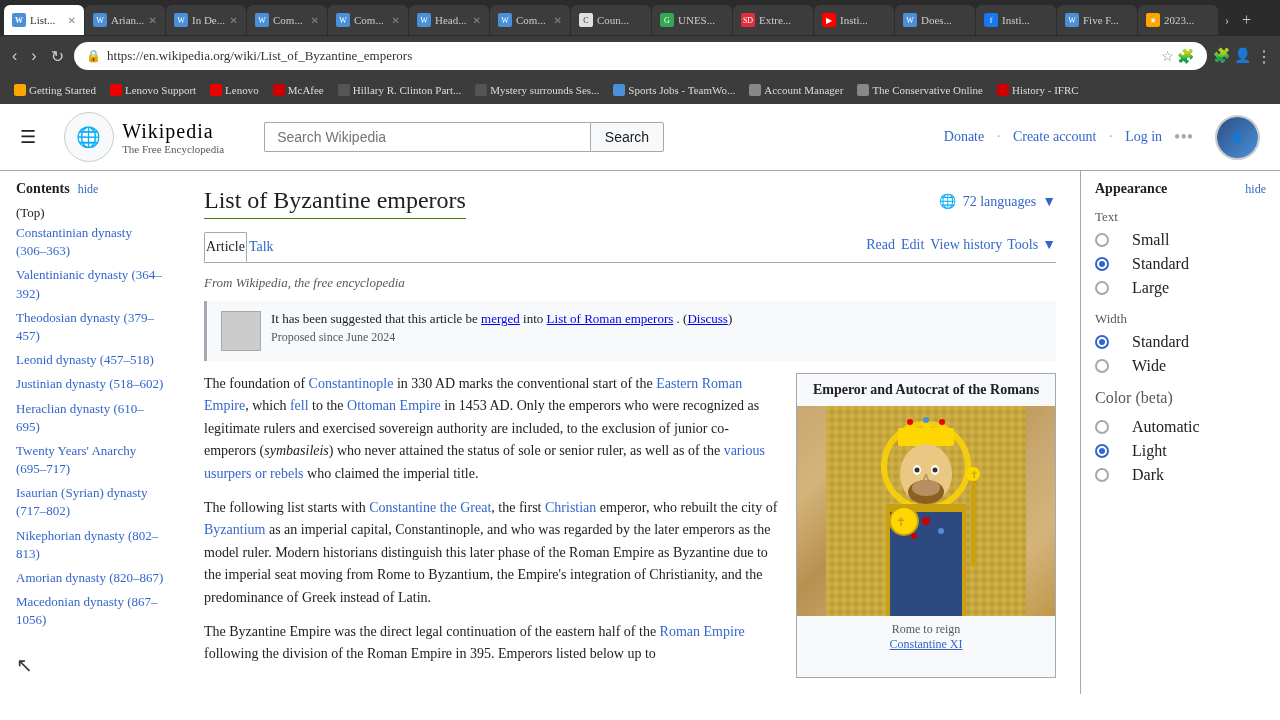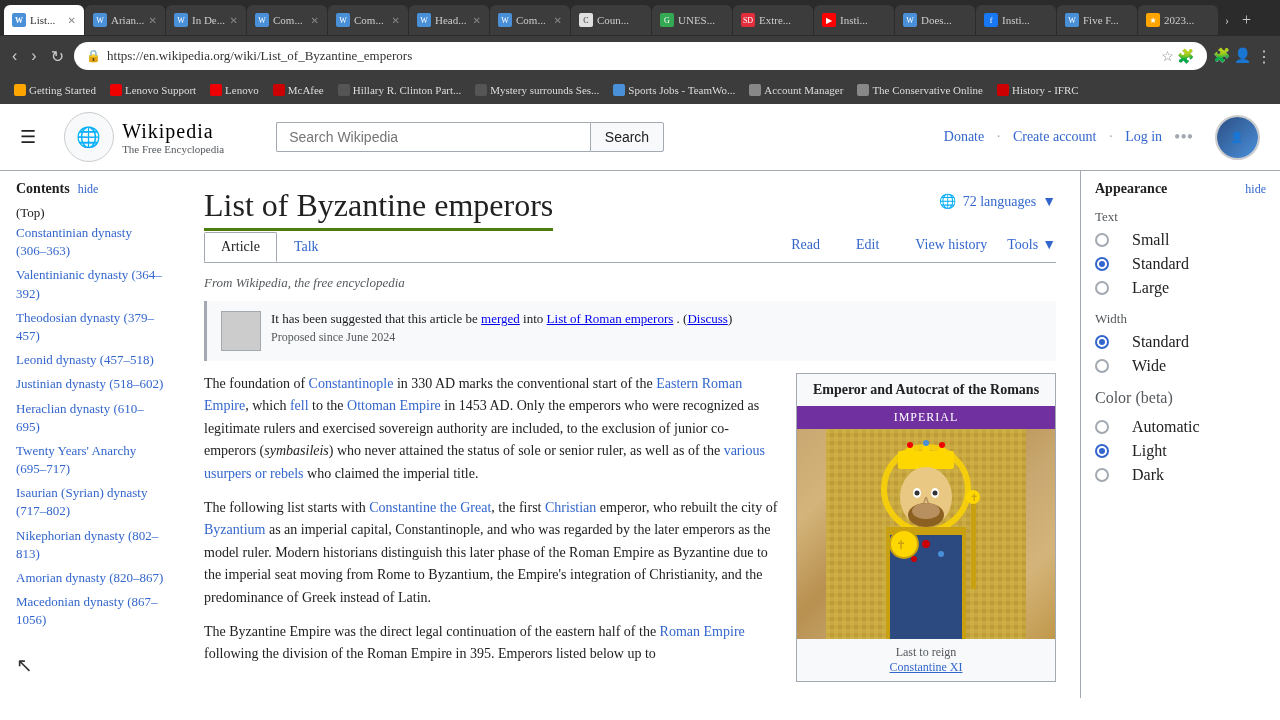--- a/index.html
+++ b/index.html
@@ -32,39 +32,39 @@
     
     .wiki-page { width: 1280px; background: #fff; }
 
     .wiki-header { display: flex; align-items: center; padding: 8px 20px; border-bottom: 1px solid #a2a9b1; gap: 20px; }
     .wiki-logo { display: flex; align-items: center; gap: 8px; }
     .wiki-logo-img { width: 50px; height: 50px; border-radius: 50%; border: 1px solid #ccc; display: flex; align-items: center; justify-content: center; font-size: 20px; background: #f8f9fa; }
     .wiki-logo-text { }
     .wiki-logo-title { font-family: 'Linux Libertine', Georgia, serif; font-size: 20px; color: #000; font-weight: normal; letter-spacing: 1px; }
     .wiki-logo-subtitle { font-size: 11px; color: #54595d; }
     .wiki-search { display: flex; flex: 1; max-width: 400px; margin: 0 20px; }
-    .wiki-search-input { flex: 1; border: 1px solid #a2a9b1; border-right: none; padding: 6px 12px; font-size: 14px; border-radius: 2px 0 0 2px; color: #777; margin-left: 12px; }
+    .wiki-search-input { flex: 1; border: 1px solid #a2a9b1; border-right: none; padding: 6px 12px; font-size: 14px; border-radius: 2px 0 0 2px; color: #777; }
     .wiki-search-btn { background: #f8f9fa; border: 1px solid #a2a9b1; padding: 6px 14px; font-size: 14px; cursor: pointer; border-radius: 0 2px 2px 0; color: #202122; }
     .wiki-header-links { margin-left: auto; display: flex; align-items: center; gap: 12px; font-size: 14px; color: #3366cc; }
     .wiki-header-links a { color: #3366cc; text-decoration: none; }
     .wiki-header-links .separator { color: #a2a9b1; }
 
     
     .wiki-sidebar { width: 180px; padding: 10px 16px; flex-shrink: 0; border-right: none; }
     .contents-header { display: flex; align-items: center; gap: 8px; margin-bottom: 8px; }
     .contents-title { font-weight: bold; font-size: 14px; }
     .contents-hide { font-size: 12px; color: #3366cc; cursor: pointer; }
     .toc-item { padding: 3px 0; font-size: 13px; color: #3366cc; cursor: pointer; text-decoration: none; display: block; line-height: 1.4; }
     .toc-top { color: #202122; font-size: 13px; padding: 2px 0 6px 0; }
 
     
     .wiki-main { flex: 1; padding: 16px 24px; min-width: 0; }
-    .page-title { font-family: 'Linux Libertine', Georgia, serif; font-size: 32px; font-weight: normal; border-bottom: 3px solid #4d7c0f; padding-bottom: 4px; margin-bottom: 0; }
+    .page-title { font-family: 'Linux Libertine', Georgia, serif; font-size: 24px; font-weight: normal; border-bottom: 1px solid #4d7c0f; padding-bottom: 4px; margin-bottom: 12px; }
     .page-tabs { display: flex; align-items: center; border-bottom: 1px solid #a2a9b1; margin-bottom: 12px; }
-    .page-tab { padding: 6px 16px; font-size: 14px; color: #3366cc; cursor: pointer; text-decoration: none; border: 1px solid transparent; margin-bottom: -1px; }
+    .page-tab { padding: 6px 1px; font-size: 14px; color: #3366cc; cursor: pointer; text-decoration: none; border: 1px solid transparent; margin-bottom: -1px; }
     .page-tab.active { color: #202122; border: 1px solid #a2a9b1; border-bottom: 1px solid #fff; background: #fff; border-radius: 2px 2px 0 0; }
     .page-tab-spacer { flex: 1; }
     .page-tab-right { display: flex; gap: 4px; align-items: center; padding-bottom: 4px; }
     .page-tab-right .page-tab { font-size: 14px; border: none; }
     .page-tab-right .tools-btn { display: flex; gap: 4px; font-size: 14px; color: #3366cc; cursor: pointer; }
 
     .from-wiki { font-size: 13px; color: #54595d; margin-bottom: 10px; font-style: italic; }
 
     .notice-box { border-left: 3px solid #a2a9b1; background: #f8f9fa; padding: 10px 14px; margin-bottom: 12px; display: flex; align-items: flex-start; gap: 10px; font-size: 13px; }
     .notice-icon { width: 40px; height: 40px; background: #ccc; border: 1px solid #a2a9b1; flex-shrink: 0; }
@@ -357,21 +357,20 @@
                 The following list starts with <a href="#">Constantine the Great</a>, the first <a href="#">Christian</a> emperor, who rebuilt the city of <a href="#">Byzantium</a> as an imperial capital, Constantinople, and who was regarded by the later emperors as the model ruler. Modern historians distinguish this later phase of the Roman Empire as Byzantine due to the imperial seat moving from Rome to Byzantium, the Empire's integration of Christianity, and the predominance of Greek instead of Latin.
               </p>
               <p>
                 The Byzantine Empire was the direct legal continuation of the eastern half of the <a href="#">Roman Empire</a> following the division of the Roman Empire in 395. Emperors listed below up to
               </p>
             </div>
           </div>
 
           <div class="infobox">
             <div class="infobox-title">Emperor and Autocrat of the Romans</div>
-            <div class="infobox-imperial">IMPERIAL</div>
             <div class="mosaic-emperor">
 
               <svg width="200" height="210" viewBox="0 0 200 210" xmlns="http://www.w3.org/2000/svg">
 
                 <rect width="200" height="210" fill="#c8a840"></rect>
 
                 <pattern id="mosaic" width="8" height="8" patternUnits="userSpaceOnUse">
                   <rect width="4" height="4" fill="#d4b84a" opacity="0.5"></rect>
                   <rect x="4" y="4" width="4" height="4" fill="#b89030" opacity="0.5"></rect>
                 </pattern>
@@ -412,21 +411,21 @@
 
                 <circle cx="78" cy="115" r="14" fill="#ffd700" stroke="#c8a010" stroke-width="2"></circle>
                 <text x="70" y="120" font-size="12" fill="#c8a010">✝</text>
 
                 <circle cx="100" cy="115" r="4" fill="#c00"></circle>
                 <circle cx="115" cy="125" r="3" fill="#4a90d9"></circle>
                 <circle cx="88" cy="130" r="3" fill="#c00"></circle>
               </svg>
             </div>
             <div class="infobox-caption">
-              <span>Last to reign</span><br>
+              <span>Rome to reign</span><br>
               <a href="#">Constantine XI</a>
             </div>
           </div>
         </div>
       </div>
 
       <div class="appearance-panel">
         <div class="appearance-header">
           <span class="appearance-title">Appearance</span>
           <span class="appearance-hide">hide</span>

